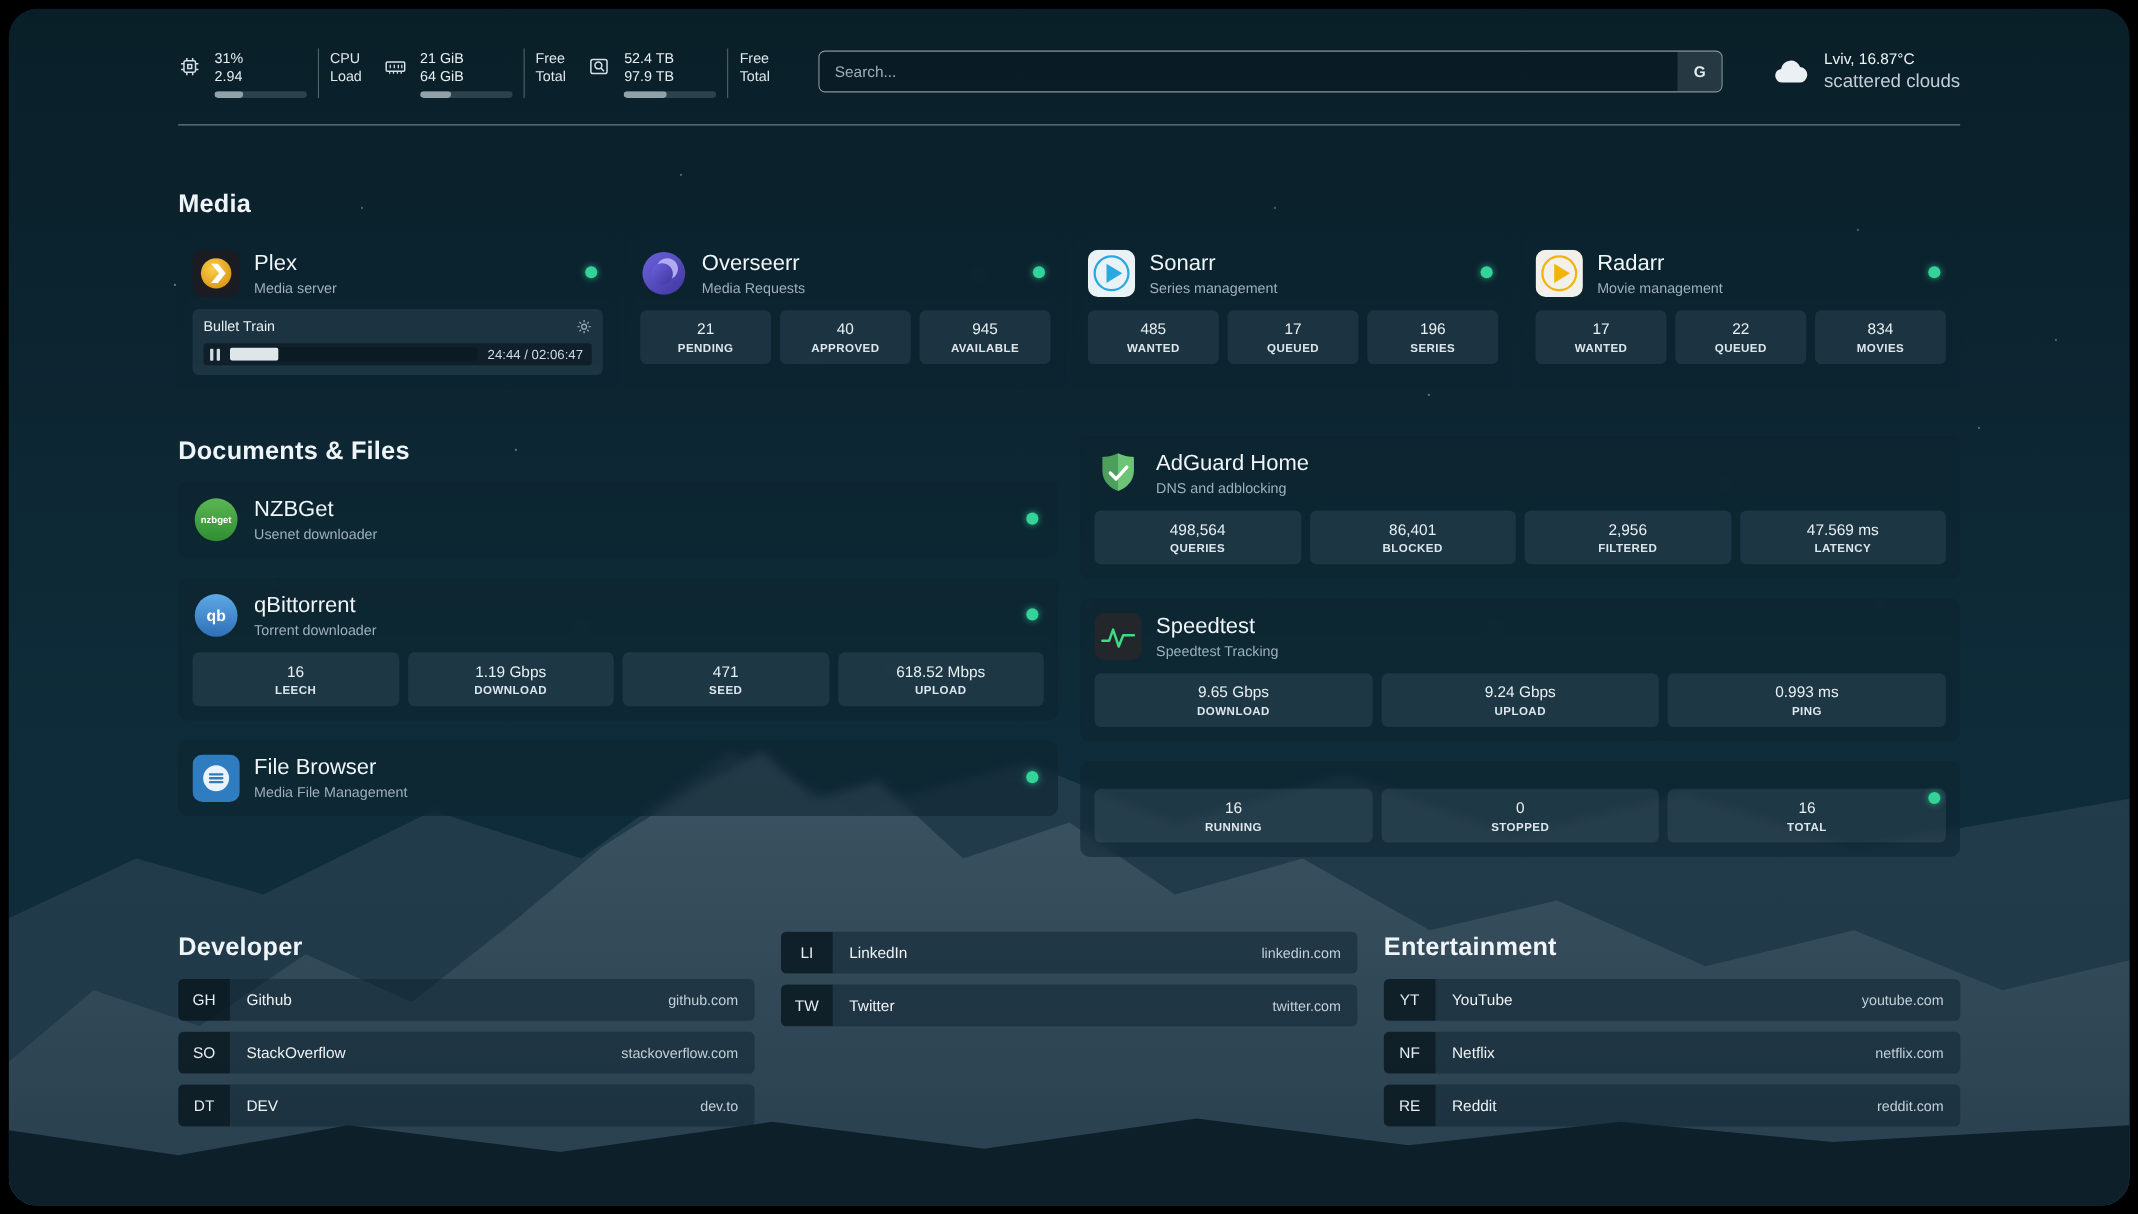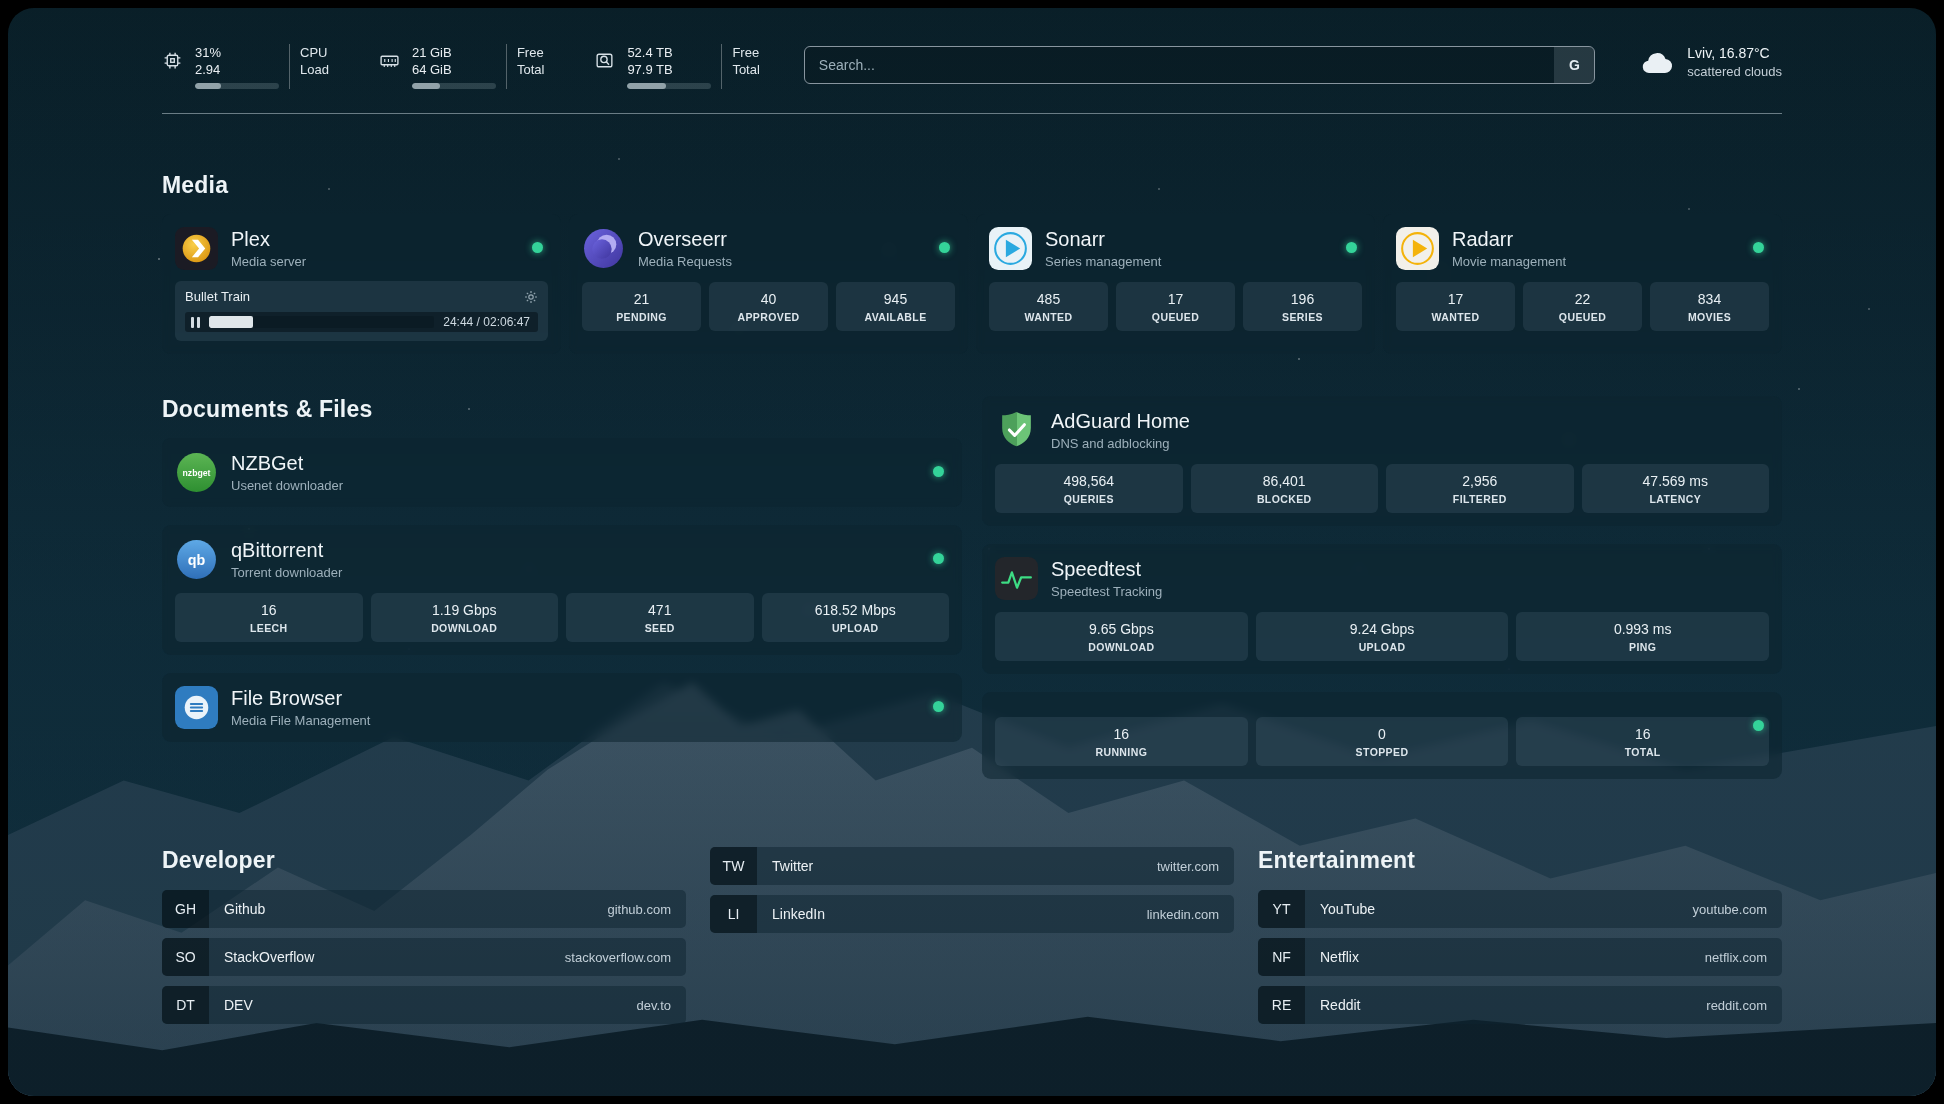--- a/index.html
+++ b/index.html
@@ -44,21 +44,21 @@
       1790px 380px 0 0 rgba(255,255,255,.34), 240px 520px 0 0 rgba(255,255,255,.30),
       520px 560px 0 0 rgba(255,255,255,.32), 980px 540px 0 0 rgba(255,255,255,.30),
       1350px 560px 0 0 rgba(255,255,255,.32), 1700px 540px 0 0 rgba(255,255,255,.30),
       400px 640px 0 0 rgba(255,255,255,.26), 1500px 660px 0 0 rgba(255,255,255,.26),
       800px 600px 0 0 rgba(255,255,255,.26), 1860px 300px 0 0 rgba(255,255,255,.30);
   }
   
   .content { position:absolute; left:0; top:0; right:0; bottom:0; padding:36px 154px 0; }
   
   .topbar { display:flex; align-items:flex-start; }
-  .resources { display:flex; gap:50px; }
+  .resources { display:flex; gap:20px; }
   .res { display:flex; gap:12px; }
   .res-icon { margin-top:6px; color:#d7e0e6; }
   .res-main { display:flex; }
   .res-vals { width:84px; }
   .res-vals .v { font-size:13px; line-height:17px; color:#e9eef2; white-space:nowrap; }
   .res-bar { margin-top:5px; width:84px; height:6px; border-radius:3px; background:rgba(200,220,230,.18); overflow:hidden; }
   .res-fill { height:100%; border-radius:3px; background:rgba(230,240,245,.55); }
   .res-labs { border-left:1px solid rgba(255,255,255,.3); padding-left:10px; margin-left:10px; }
   .res-labs .l { font-size:13px; line-height:17px; color:#dfe7ec; }
   .searchwrap { flex:1; margin:2px 44px 0; position:relative; }
@@ -68,21 +68,21 @@
     font-family:"Liberation Sans",sans-serif; outline:none;
   }
   .search-input::placeholder { color:#9db0ba; }
   .search-btn {
     position:absolute; top:1px; right:1px; bottom:1px; width:40px; border:none;
     border-radius:0 5px 5px 0; background:rgba(220,235,245,.14); color:#e4ecf1;
     font-size:14px; font-weight:700; cursor:pointer; font-family:"Liberation Sans",sans-serif;
   }
   .weather { display:flex; align-items:center; gap:12px; margin-top:1px; }
   .weather-text .w1 { font-size:14px; color:#eef4f7; }
-  .weather-text .w2 { font-size:13px; color:#c3ced6; margin-top:3px; }
+  .weather-text .w2 { font-size:17px; color:#c3ced6; margin-top:3px; }
   .divider { margin-top:24px; border:none; border-top:1px solid rgba(225,238,244,.45); }
   
   .section-title { margin:0; font-size:23px; font-weight:600; color:#eef4f7; letter-spacing:.2px; }
   .media-title { margin-top:58px; }
   .media-grid { margin-top:15px; display:grid; grid-template-columns:repeat(4,1fr); gap:8px; }
   .card {
     position:relative; background:rgba(13,36,48,.55); border-radius:9px; padding:13px;
     backdrop-filter:blur(4px);
   }
   .card-head { display:flex; align-items:center; gap:13px; }
@@ -573,29 +573,29 @@
         </div>
         <div class="bm-row">
           <span class="bm-abbr">DT</span>
           <span class="bm-label">DEV</span>
           <span class="bm-url">dev.to</span>
         </div>
       </div>
 
       <div class="bm-col">
         <div class="bm-row">
+          <span class="bm-abbr">LI</span>
+          <span class="bm-label">LinkedIn</span>
+          <span class="bm-url">linkedin.com</span>
+        </div>
+        <div class="bm-row">
           <span class="bm-abbr">TW</span>
           <span class="bm-label">Twitter</span>
           <span class="bm-url">twitter.com</span>
         </div>
-        <div class="bm-row">
-          <span class="bm-abbr">LI</span>
-          <span class="bm-label">LinkedIn</span>
-          <span class="bm-url">linkedin.com</span>
-        </div>
       </div>
 
       <div class="bm-col">
         <h2 class="section-title">Entertainment</h2>
         <div class="bm-row">
           <span class="bm-abbr">YT</span>
           <span class="bm-label">YouTube</span>
           <span class="bm-url">youtube.com</span>
         </div>
         <div class="bm-row">

